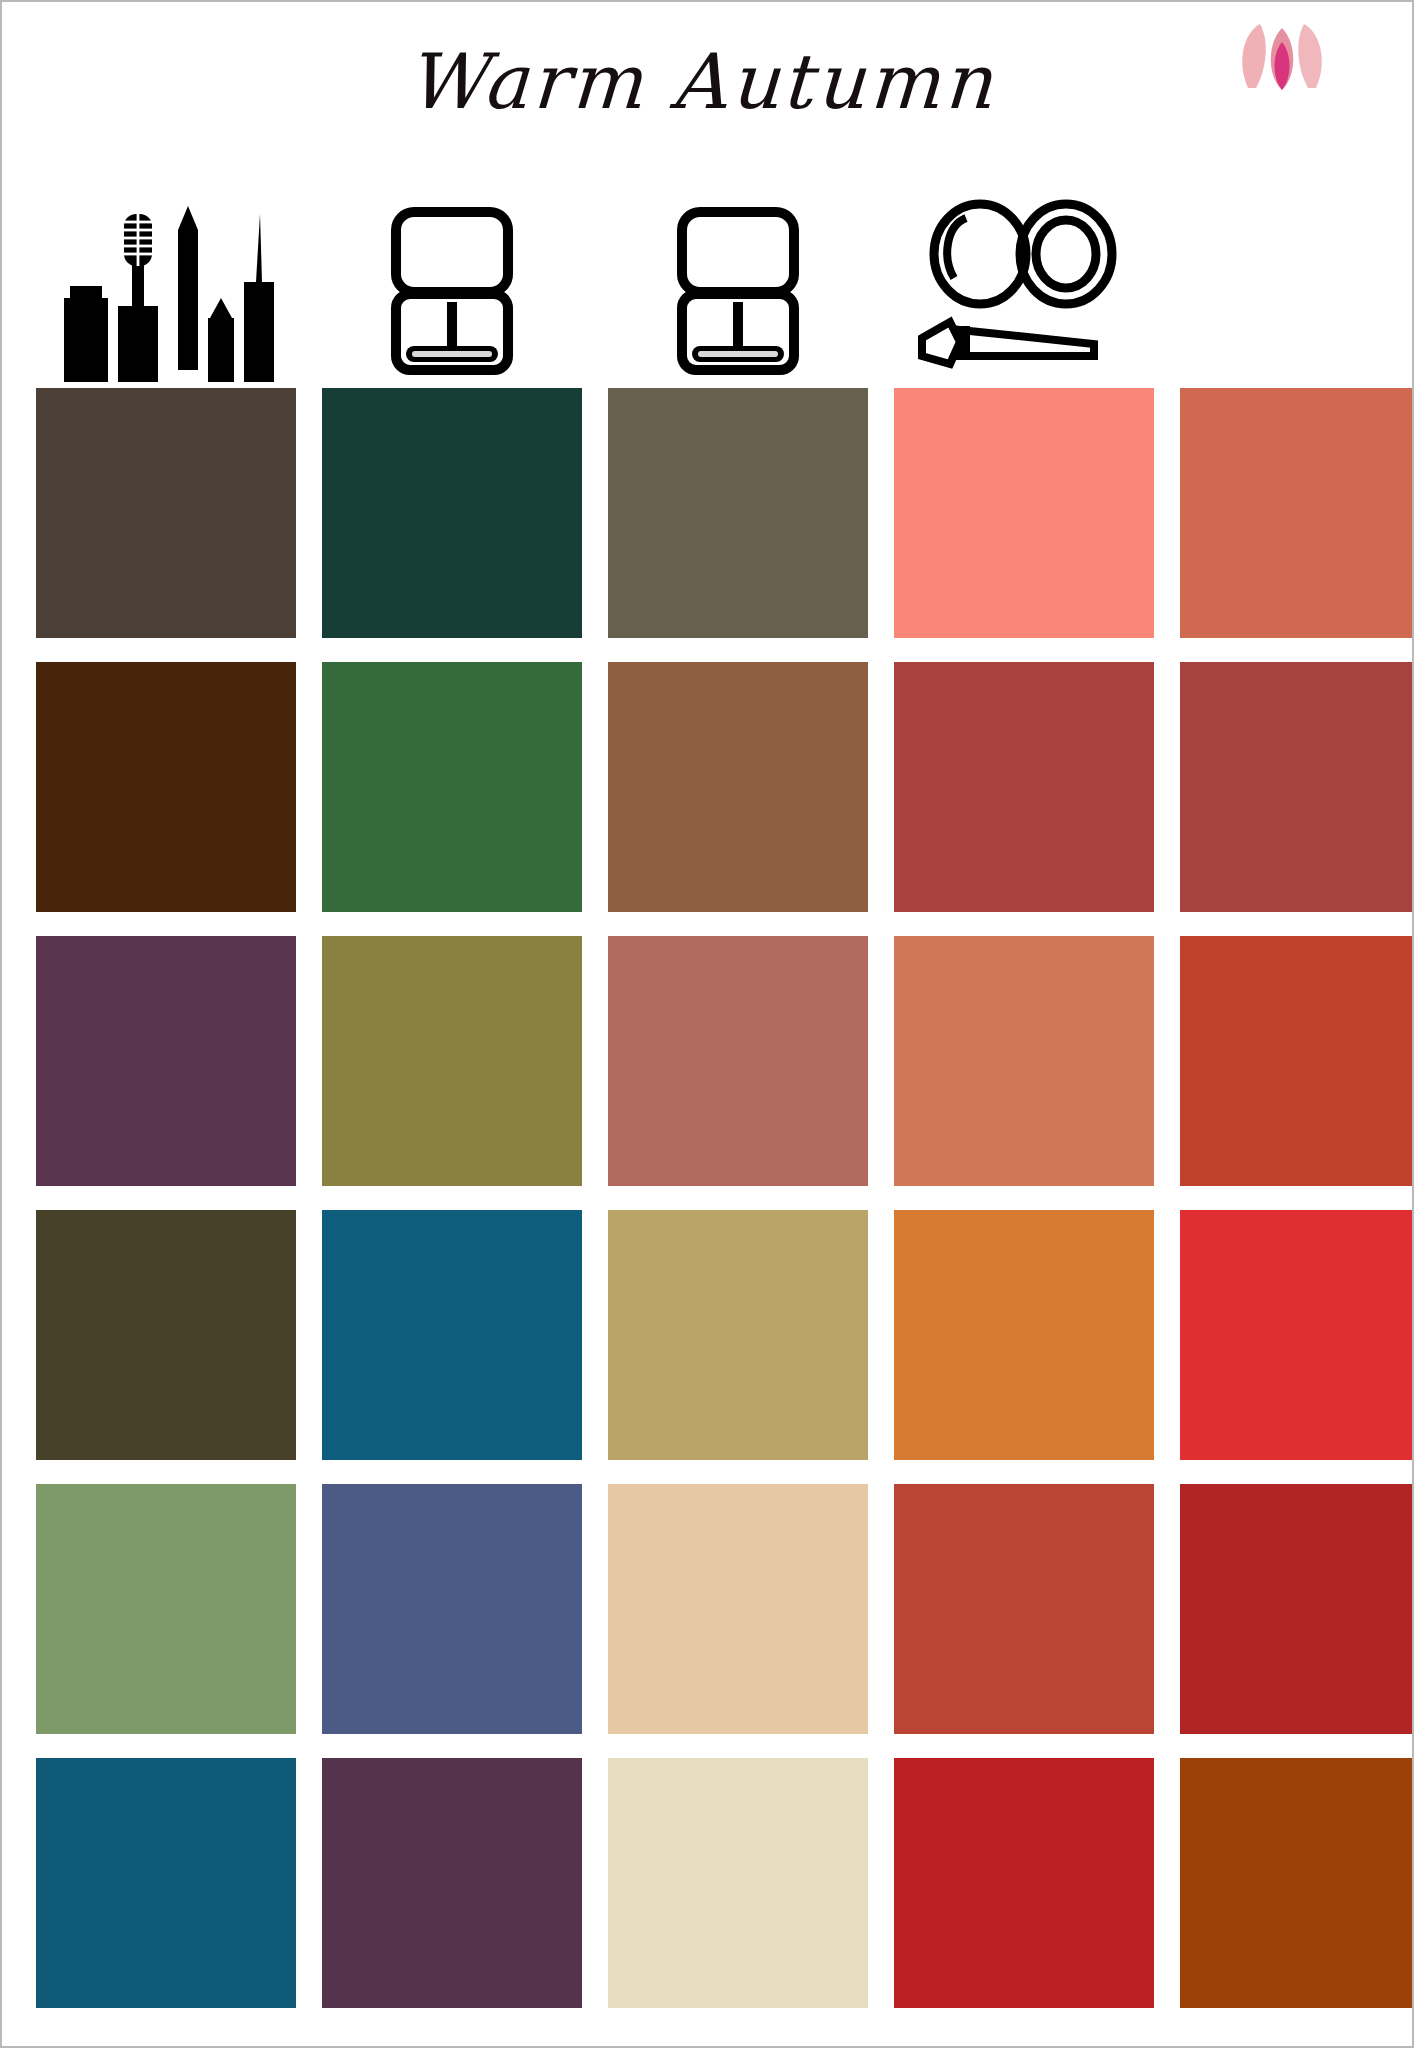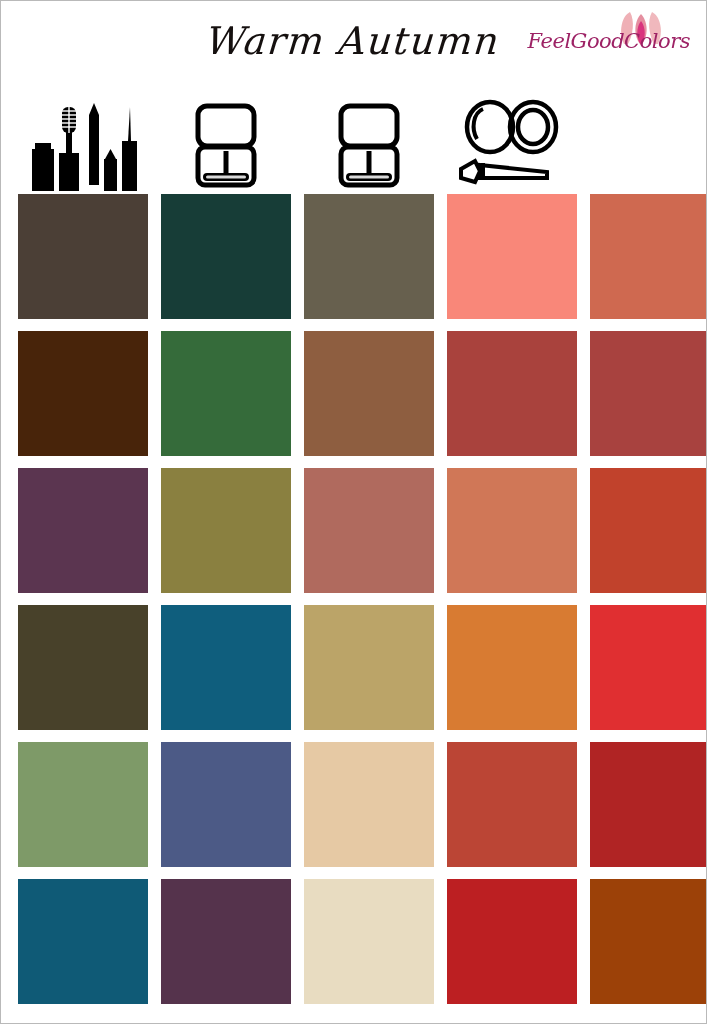--- a/index.html
+++ b/index.html
@@ -110,21 +110,20 @@
 
     <div id="brand-logo">
       <div id="brand-petals">
         <svg viewBox="0 0 54 34" width="54" height="34" aria-hidden="true">
           <path d="M10 33 C4 20 8 5 16 1 C21 10 19 24 14 33 Z" fill="#efb0b6"></path>
           <path d="M44 33 C50 20 46 5 38 1 C33 10 35 24 40 33 Z" fill="#f0b8bd"></path>
           <path d="M27 34 C19 26 20 10 27 3 C34 10 35 26 27 34 Z" fill="#e58fa0"></path>
           <path d="M27 34 C22 28 22 16 27 10 C32 16 32 28 27 34 Z" fill="#d9347e"></path>
         </svg>
       </div>
-      <div id="brand-text" style="color: rgb(157, 34, 101);">FeelGoodColors</div>
     </div>
   </div>
 
   <div id="icon-strip">
 
     <div class="icon-cell" style="left:17px; width:130px;">
       <svg viewBox="0 0 130 98" width="130" height="98" aria-hidden="true">
 
         <rect x="14" y="56" width="22" height="42" fill="#000"></rect>
         <rect x="17" y="50" width="16" height="8" fill="#000"></rect>

